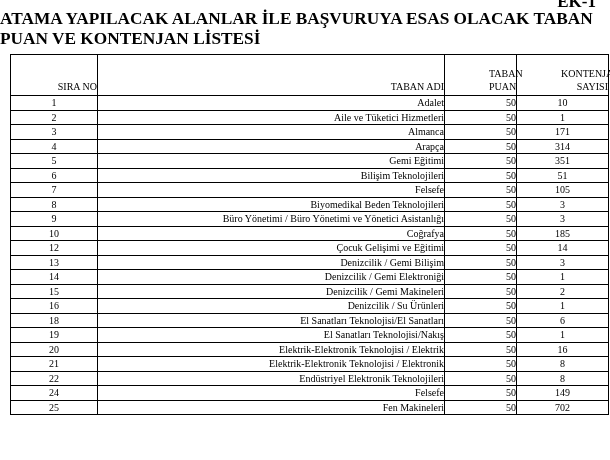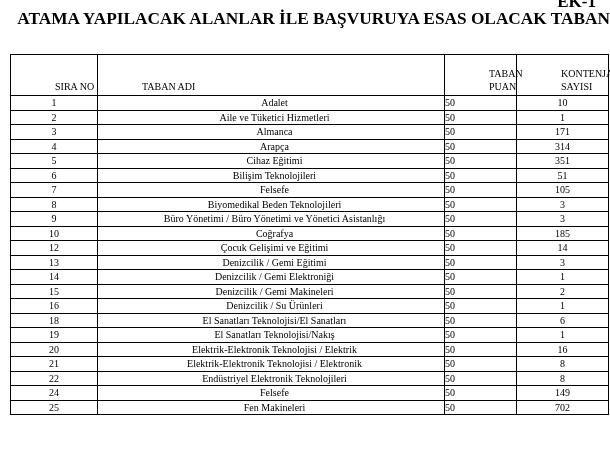--- a/index.html
+++ b/index.html
@@ -1,36 +1,37 @@
 <!DOCTYPE html>
 <html><head>
 <meta charset="utf-8">
 <style>
   html, body { margin: 0; padding: 0; background: #ffffff; }
   body { width: 610px; height: 460px; overflow: hidden; position: relative; font-family: "Liberation Serif", "DejaVu Serif", serif; color: #000; }
   .ek { position: absolute; right: 14px; top: -8px; font-weight: bold; font-size: 17px; }
-  .title { position: absolute; left: 0; width: 610px; top: 9px; text-align: right; font-weight: bold; font-size: 17.3px; line-height: 20px; letter-spacing: 0px; }
+  .title { position: absolute; left: 0; width: 610px; top: 9px; text-align: left; font-weight: bold; font-size: 17.3px; line-height: 20px; letter-spacing: 0px; }
   table { position: absolute; left: 10px; top: 54px; width: 598px; border-collapse: collapse; table-layout: fixed; font-size: 10px; }
   td, th { border: 1px solid #000; padding: 0; font-weight: normal; }
-  th { text-align: left; vertical-align: bottom; font-size: 10px; line-height: 13px; padding-bottom: 2px; padding-left: 44px; }
+  th { text-align: right; vertical-align: bottom; font-size: 10px; line-height: 13px; padding-bottom: 2px; padding-left: 44px; }
   thead tr { height: 41px; }
   tbody tr { height: 14.5px; }
   td { line-height: 13px; }
   .c-no { width: 86px; text-align: center; }
-  .c-name { width: 347px; text-align: center; padding-left: 7px; margin-top: 20px; }
-  .c-taban { width: 72px; text-align: left; }
+  .c-name { width: 347px; text-align: right; padding-left: 7px; margin-top: 20px; }
+  .c-taban { width: 72px; text-align: right; }
   .c-kont { width: 91px; text-align: center; }
   col.no { width: 87px; } col.name { width: 347px; } col.taban { width: 72px; } col.kont { width: 92px; }
 </style>
 </head>
 <body>
 
 <div class="ek">EK-1</div>
 <div class="title">
   <div>ATAMA YAPILACAK ALANLAR İLE BAŞVURUYA ESAS OLACAK TABAN</div>
+  <div>PUAN VE KONTENJAN LİSTESİ</div>
 </div>
 
 <table>
   <colgroup>
       <col class="no">
       <col class="name">
       <col class="taban">
       <col class="kont">
     </colgroup>
   <thead>
@@ -61,21 +62,21 @@
         <td class="c-kont">171</td>
       </tr>
       <tr>
         <td class="c-no">4</td>
         <td class="c-name">Arapça</td>
         <td class="c-taban">50</td>
         <td class="c-kont">314</td>
       </tr>
       <tr>
         <td class="c-no">5</td>
-        <td class="c-name">Cihaz Eğitimi</td>
+        <td class="c-name">Gemi Eğitimi</td>
         <td class="c-taban">50</td>
         <td class="c-kont">351</td>
       </tr>
       <tr>
         <td class="c-no">6</td>
         <td class="c-name">Bilişim Teknolojileri</td>
         <td class="c-taban">50</td>
         <td class="c-kont">51</td>
       </tr>
       <tr>
@@ -103,21 +104,21 @@
         <td class="c-kont">185</td>
       </tr>
       <tr>
         <td class="c-no">12</td>
         <td class="c-name">Çocuk Gelişimi ve Eğitimi</td>
         <td class="c-taban">50</td>
         <td class="c-kont">14</td>
       </tr>
       <tr>
         <td class="c-no">13</td>
-        <td class="c-name">Denizcilik / Gemi Eğitimi</td>
+        <td class="c-name">Denizcilik / Gemi Bilişim</td>
         <td class="c-taban">50</td>
         <td class="c-kont">3</td>
       </tr>
       <tr>
         <td class="c-no">14</td>
         <td class="c-name">Denizcilik / Gemi Elektroniği</td>
         <td class="c-taban">50</td>
         <td class="c-kont">1</td>
       </tr>
       <tr>

